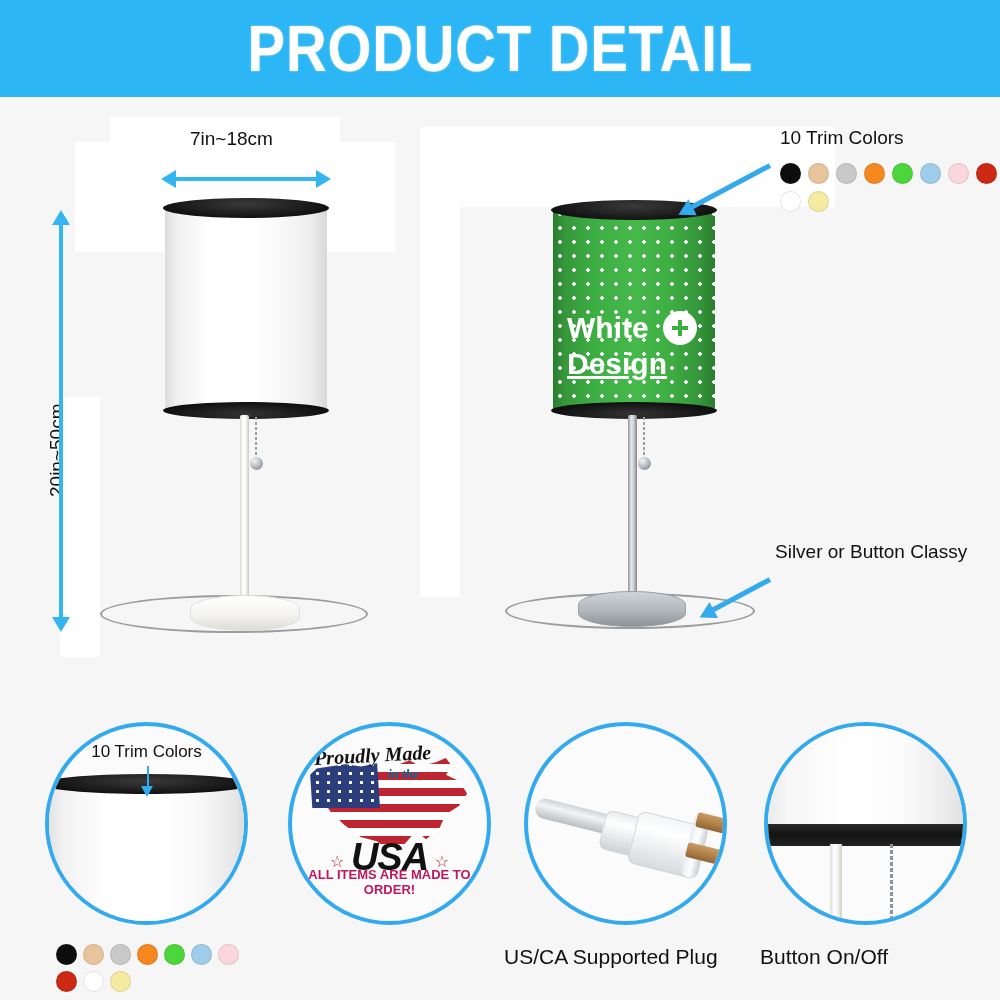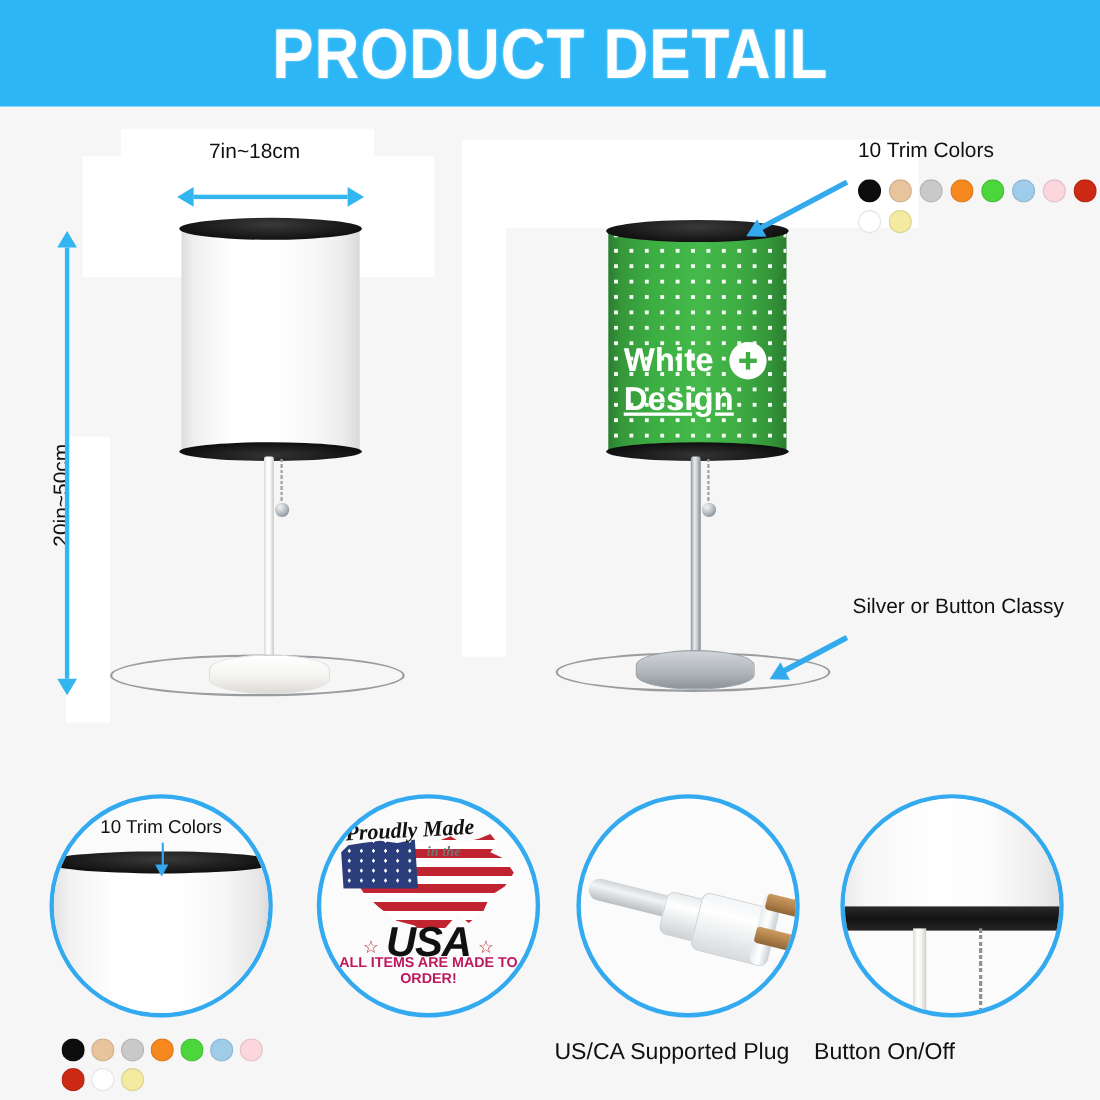--- a/index.html
+++ b/index.html
@@ -254,21 +254,21 @@
     color: #111;
     transform: rotate(-3deg);
   }
   .usa-top-text2 {
     position: absolute;
     top: 40px; left: 96px;
     font-family: "Liberation Serif", serif;
     font-style: italic;
     font-weight: bold;
     font-size: 13px;
-    color: #737373;
+    color: #0369a1;
   }
   .usa-word {
     position: absolute;
     bottom: 42px; left: 0; right: 0;
     text-align: center;
     font-size: 38px;
     font-weight: bold;
     font-style: italic;
     color: #111;
     letter-spacing: -1px;
@@ -560,13 +560,13 @@
 </div>
 <div class="feature-caption" style="left:504px; top:945px; width:245px;">US/CA Supported Plug</div>
 
 <div class="feature-circle" style="left:764px; top:722px; width:203px; height:203px;">
   <div class="btn-shade"></div>
   <div class="btn-trim"></div>
   <div class="btn-pole"></div>
   <div class="btn-chain"></div>
   <div class="btn-ball"></div>
 </div>
-<div class="feature-caption" style="left:740px; top:945px; width:210px;">Button On/Off</div>
+<div class="feature-caption" style="left:760px; top:945px; width:210px;">Button On/Off</div>
 
 </body></html>

